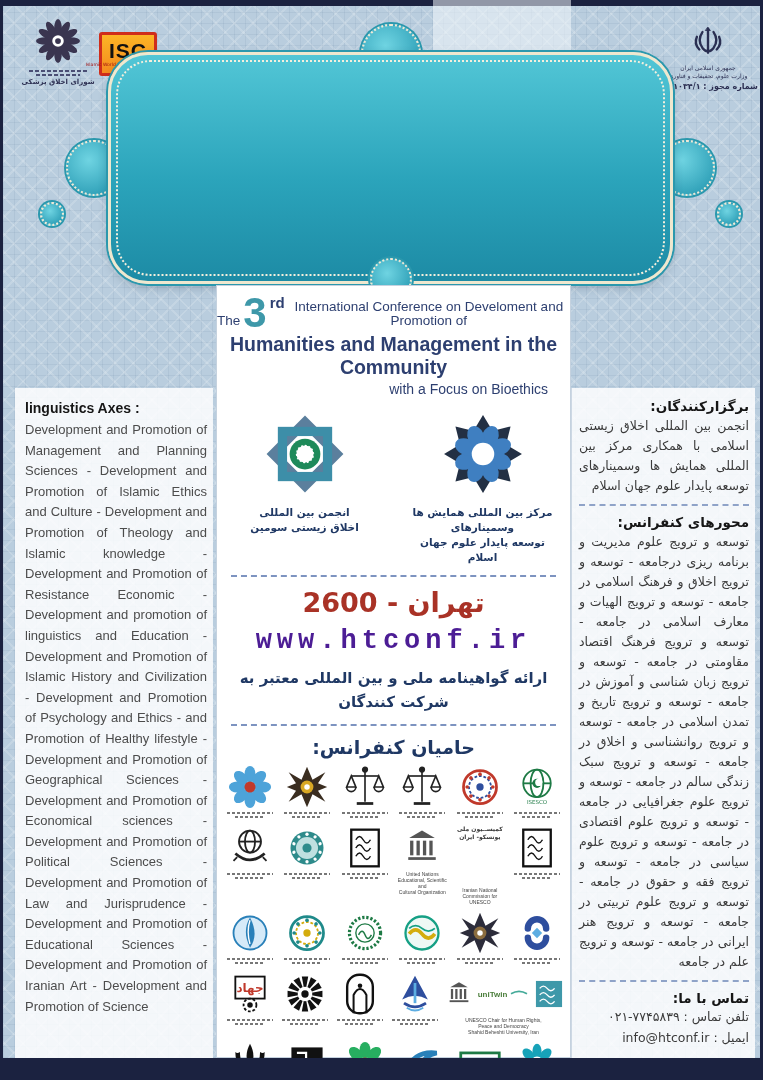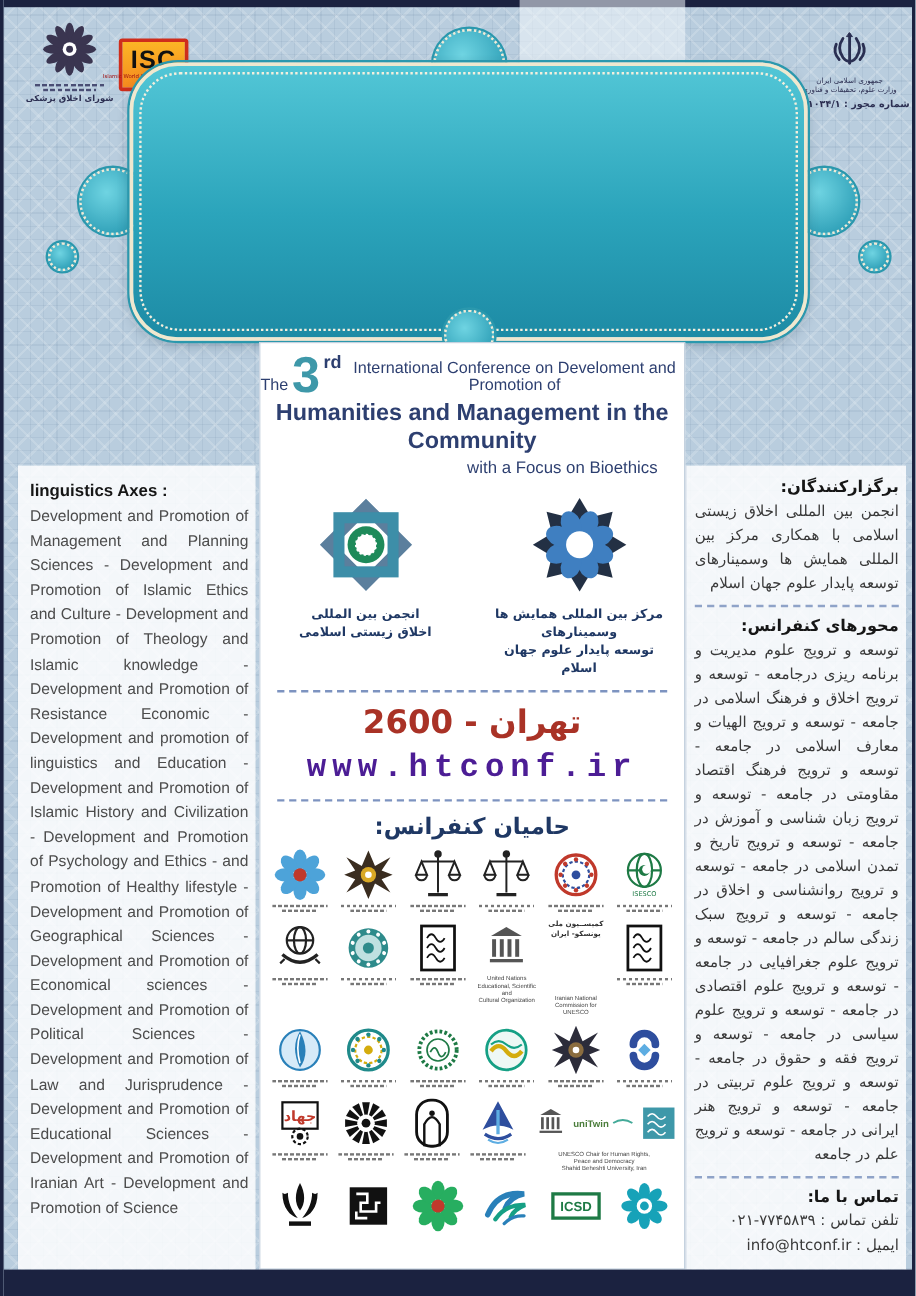--- a/index.html
+++ b/index.html
@@ -182,21 +182,21 @@
       <div class="org">
         <svg width="82" height="82" viewBox="0 0 80 80">
           <rect x="18" y="18" width="44" height="44" fill="none" stroke="#5b7f9d" stroke-width="9" transform="rotate(45 40 40)"></rect>
           <rect x="18" y="18" width="44" height="44" fill="none" stroke="#3d8ea8" stroke-width="9"></rect>
           <circle cx="40" cy="40" r="15" fill="#1e8a5a"></circle>
           <circle cx="40" cy="40" r="9" fill="#fff"></circle>
           <circle cx="40" cy="40" r="9" fill="none" stroke="#1e8a5a" stroke-width="1.5" stroke-dasharray="2 2"></circle>
         </svg>
         <div class="org-cap">
           <div>انجمن بین المللی</div>
-          <div>اخلاق زیستی اسلامی</div>
+          <div>اخلاق زیستی سومین</div>
         </div>
       </div>
       <div class="org">
         <svg width="82" height="82" viewBox="0 0 80 80">
           <g fill="#233044">
             <path d="M40 2 L52 22 L40 32 L28 22 Z" transform="rotate(0 40 40)"></path>
               <path d="M40 2 L52 22 L40 32 L28 22 Z" transform="rotate(45 40 40)"></path>
               <path d="M40 2 L52 22 L40 32 L28 22 Z" transform="rotate(90 40 40)"></path>
               <path d="M40 2 L52 22 L40 32 L28 22 Z" transform="rotate(135 40 40)"></path>
               <path d="M40 2 L52 22 L40 32 L28 22 Z" transform="rotate(180 40 40)"></path>
@@ -219,20 +219,24 @@
         <div class="org-cap">
           <div>مرکز بین المللی همایش ها وسمینارهای</div>
           <div>توسعه پایدار علوم جهان اسلام</div>
         </div>
       </div>
     </div>
 
     <div class="dash-sep"></div>
     <div class="city">تهران - 2600</div>
     <div class="site">www.htconf.ir</div>
+    <div class="cert">
+      <div>ارائه گواهینامه ملی و بین المللی معتبر به</div>
+      <div>شرکت کنندگان</div>
+    </div>
     <div class="dash-sep"></div>
     <div class="sponsors-h">حامیان کنفرانس:</div>
     <div id="sponsor-grid">
         <div class="sp-row">
           <div class="sp">
             <div class="sp-ic">
               <svg viewBox="0 0 48 48" width="44" height="44">
                 <ellipse cx="24" cy="10" rx="6" ry="9" fill="#4da3d9" transform="rotate(0 24 24)"></ellipse>
                 <ellipse cx="24" cy="10" rx="6" ry="9" fill="#4da3d9" transform="rotate(45 24 24)"></ellipse>
                 <ellipse cx="24" cy="10" rx="6" ry="9" fill="#4da3d9" transform="rotate(90 24 24)"></ellipse>

